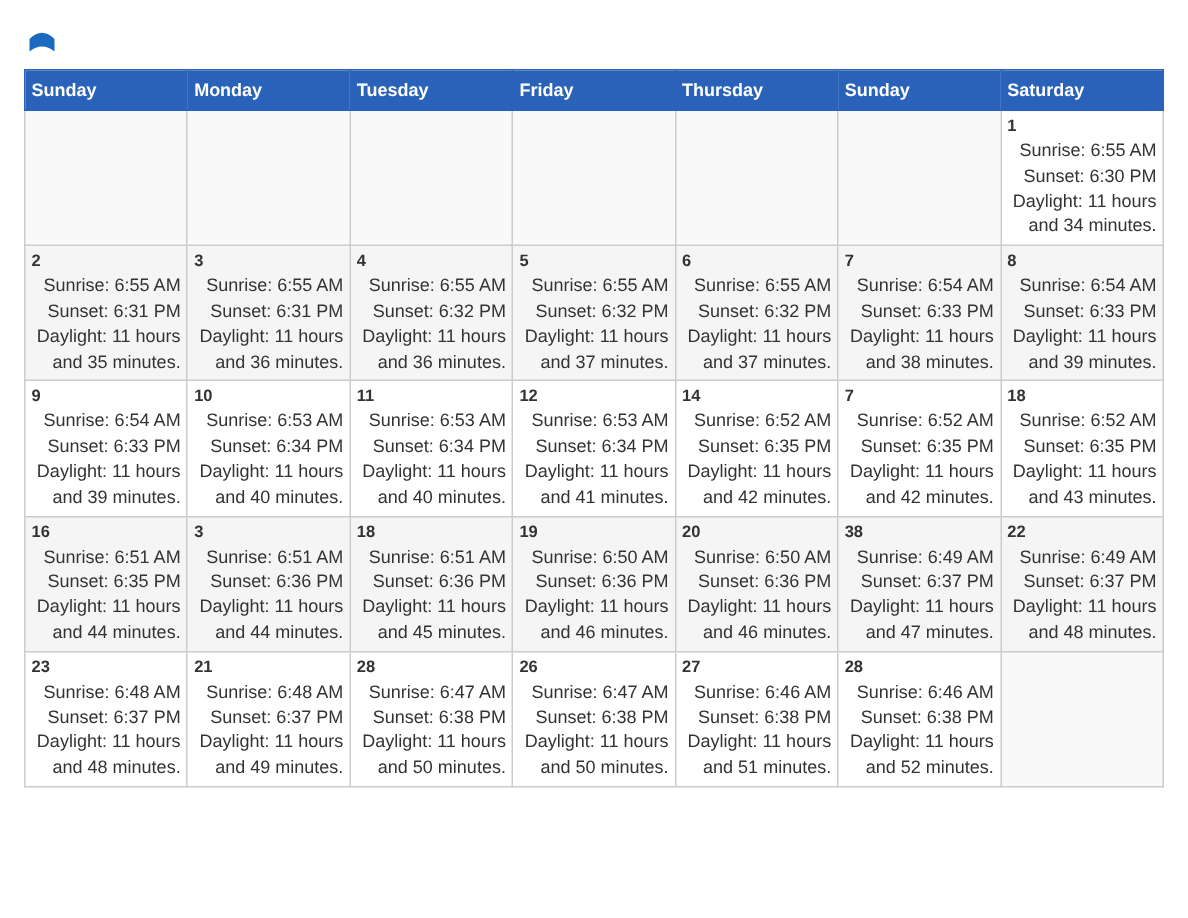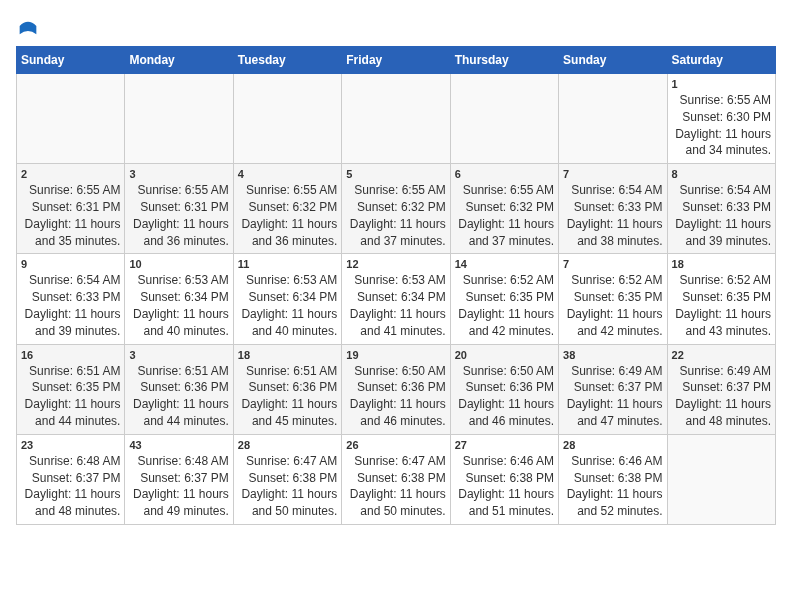--- a/index.html
+++ b/index.html
@@ -293,21 +293,21 @@
       </tr>
       <tr>
         <td>
           <span class="day-num">23</span>
           <div class="day-info" style="white-space: pre-line;">Sunrise: 6:48 AM
 Sunset: 6:37 PM
 Daylight: 11 hours
 and 48 minutes.</div>
         </td>
         <td>
-          <span class="day-num">43</span>
+          <span class="day-num">21</span>
           <div class="day-info" style="white-space: pre-line;">Sunrise: 6:48 AM
 Sunset: 6:37 PM
 Daylight: 11 hours
 and 49 minutes.</div>
         </td>
         <td>
           <span class="day-num">28</span>
           <div class="day-info" style="white-space: pre-line;">Sunrise: 6:47 AM
 Sunset: 6:38 PM
 Daylight: 11 hours

